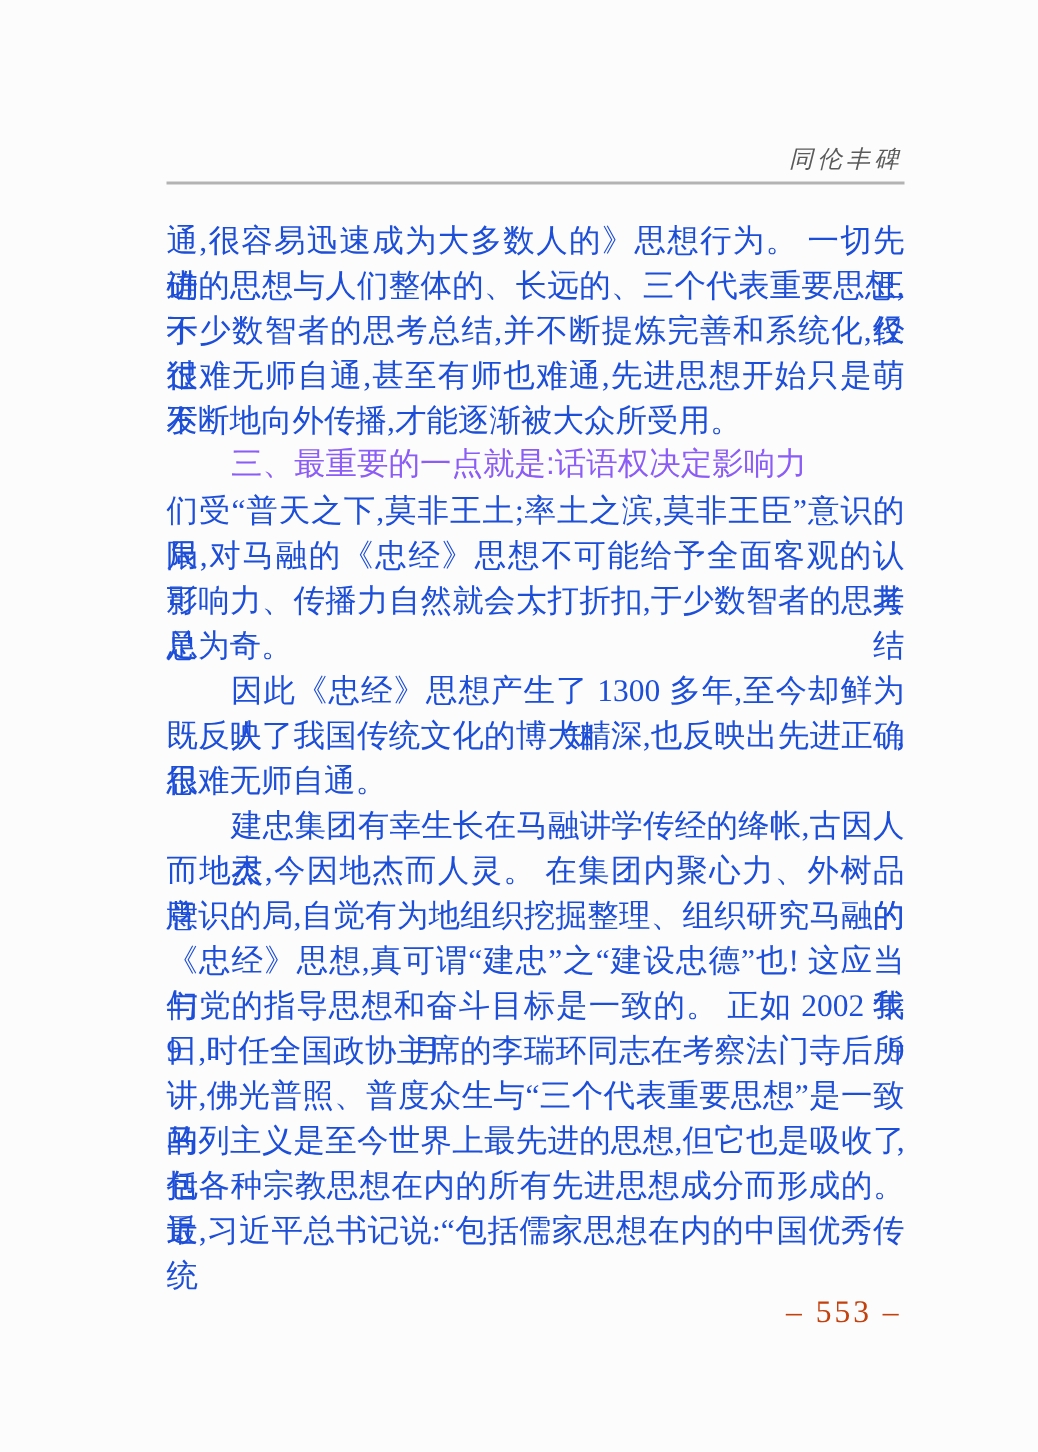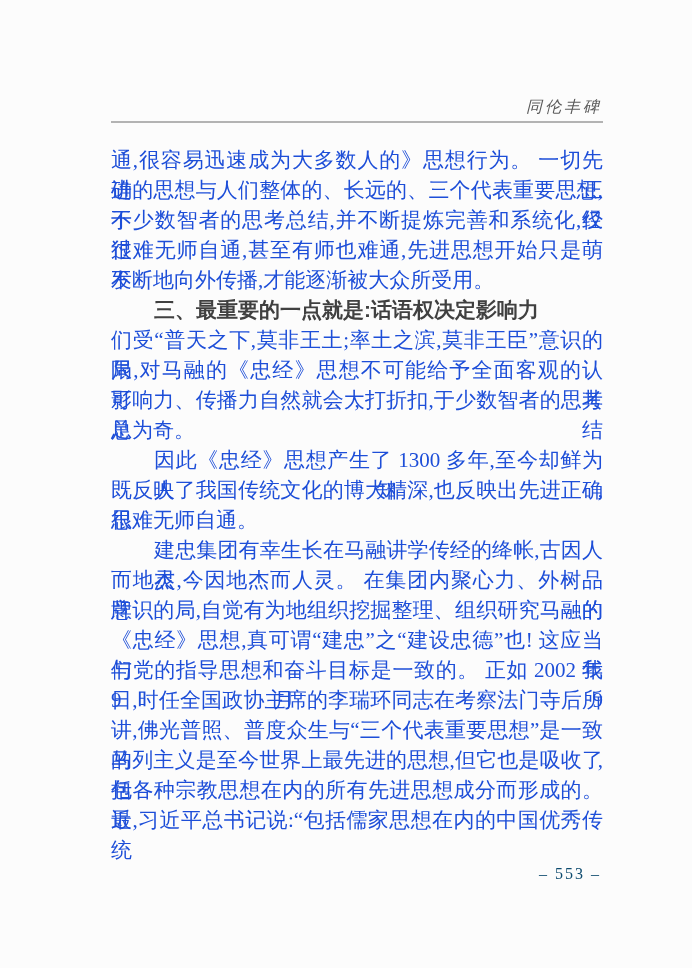--- a/index.html
+++ b/index.html
@@ -60,35 +60,35 @@
     white-space: normal;
     text-align: justify;
     text-align-last: justify;
     text-justify: inter-character;
   }
   .line.ind {
     padding-left: 43px;
   }
   .line.heading {
     font-family: "Liberation Sans", "DejaVu Sans", sans-serif;
-    font-weight: bold;
-    color: #404040;
+    font-weight: normal;
+    color: #8b5cf6;
   }
   .footer {
     position: absolute;
     left: 111px;
     top: 863px;
     width: 492px;
     text-align: right;
   }
   .page-number {
-    font-size: 16px;
+    font-size: 21px;
     line-height: 22px;
     letter-spacing: 2px;
-    color: #0c4a6e;
+    color: #c2410c;
     padding-right: 2px;
   }
 </style>
 </head>
 <body style="background: rgb(252, 252, 252);">
 
 <div class="page">
 
   <div class="header">
     <span class="running-title" style="color: rgb(90, 90, 90);">同伦丰碑</span>

